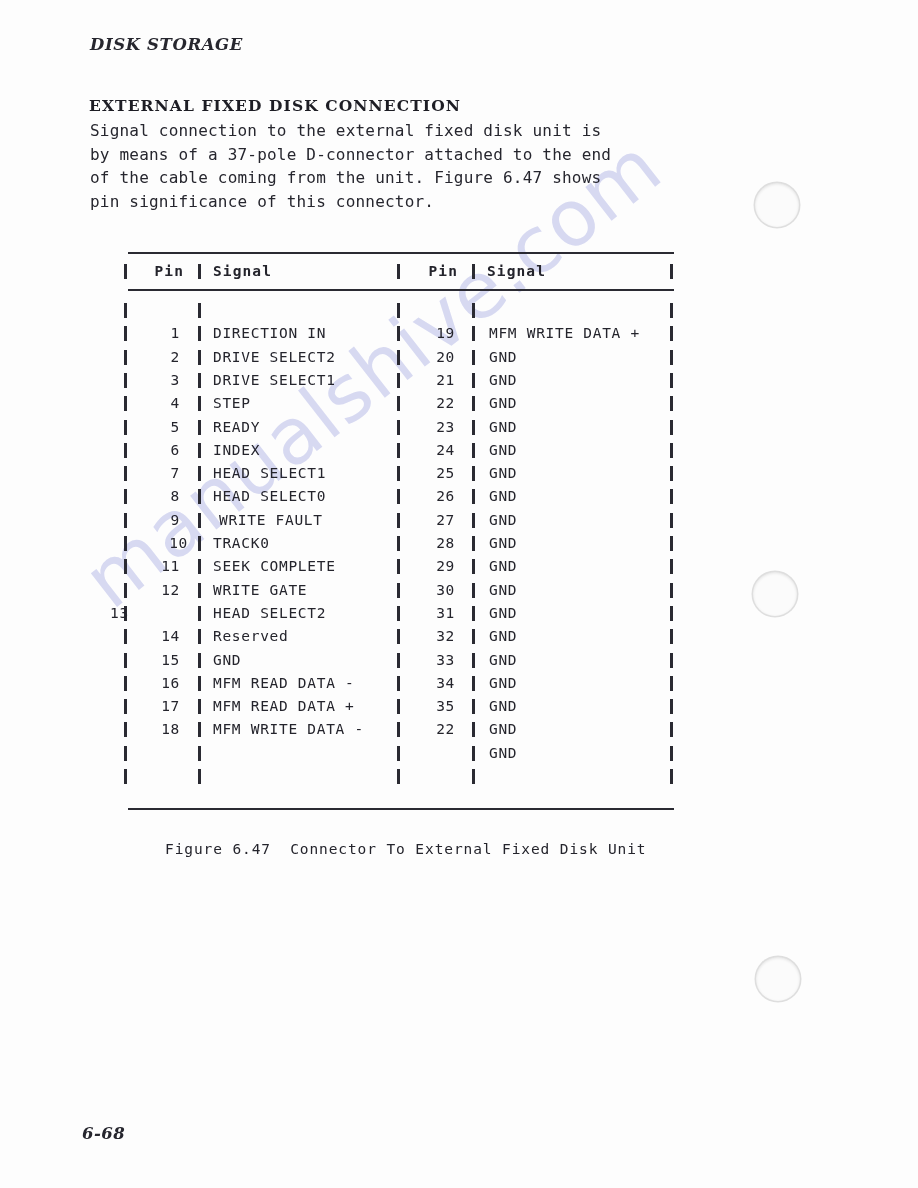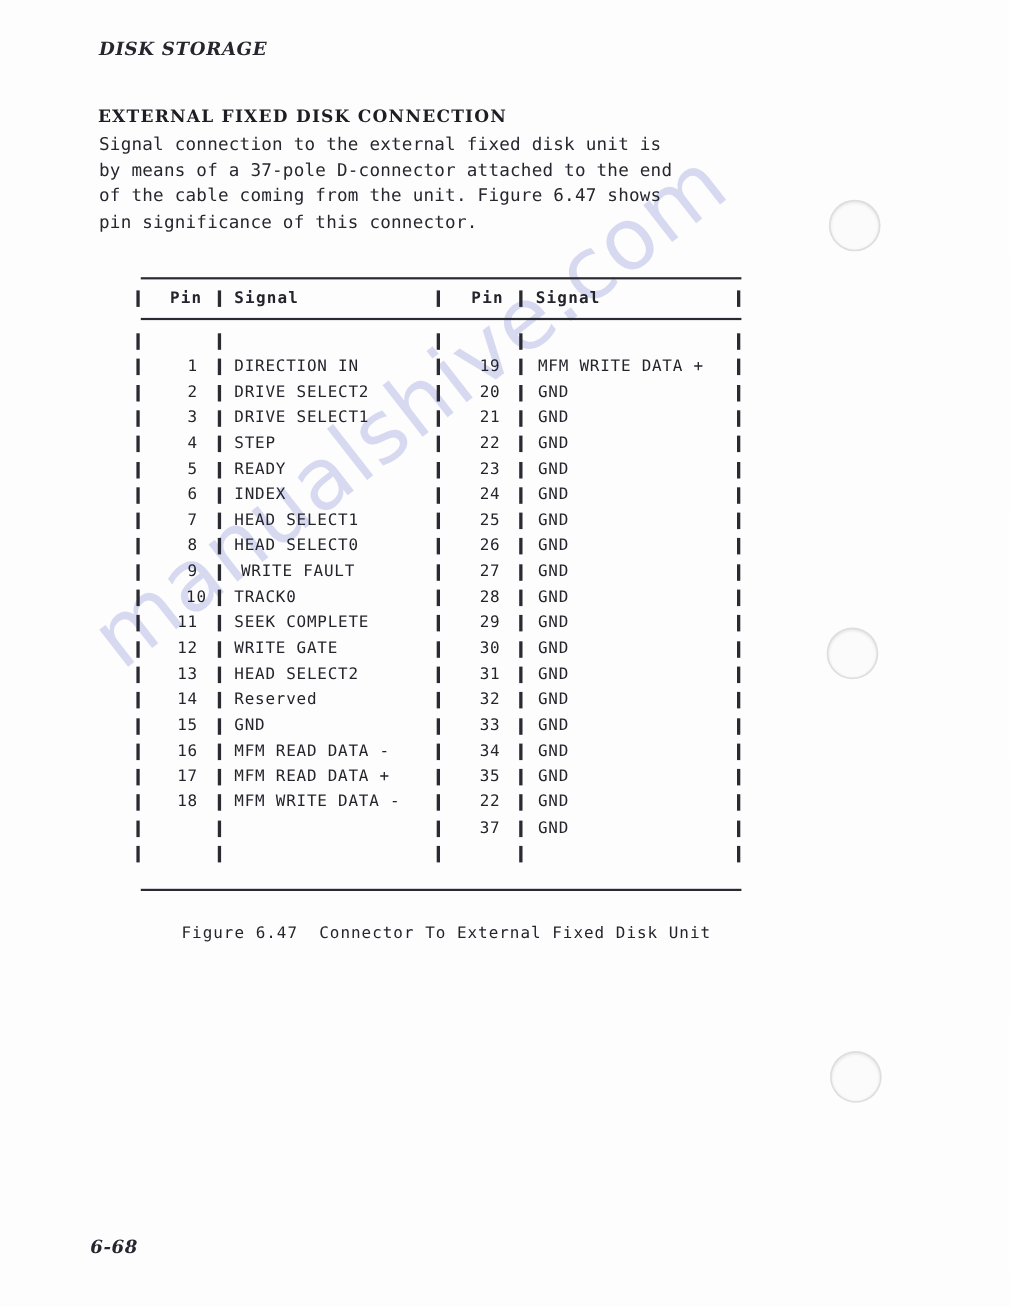--- a/index.html
+++ b/index.html
@@ -302,21 +302,21 @@
     <div class="pipe" style="left: 560px; top: 334.6px;"></div>
     <div class="cell pin" style="top: 334.6px; left: 0px; width: 70px; text-align: right;">12</div>
     <div class="cell" style="top: 334.6px; left: 103px;">WRITE GATE</div>
     <div class="cell pin" style="top: 334.6px; left: 0px; width: 345px; text-align: right;">30</div>
     <div class="cell" style="top: 334.6px; left: 379px;">GND</div>
     <div class="pipe" style="left: 14px; top: 357.9px;"></div>
     <div class="pipe" style="left: 88px; top: 357.9px;"></div>
     <div class="pipe" style="left: 287px; top: 357.9px;"></div>
     <div class="pipe" style="left: 362px; top: 357.9px;"></div>
     <div class="pipe" style="left: 560px; top: 357.9px;"></div>
-    <div class="cell pin" style="top: 357.9px; left: 0px; width: 70px; text-align: right;">13</div>
+    <div class="cell pin" style="top: 357.9px; left: 0px; width: 70px; text-align: left;">13</div>
     <div class="cell" style="top: 357.9px; left: 103px;">HEAD SELECT2</div>
     <div class="cell pin" style="top: 357.9px; left: 0px; width: 345px; text-align: right;">31</div>
     <div class="cell" style="top: 357.9px; left: 379px;">GND</div>
     <div class="pipe" style="left: 14px; top: 381.2px;"></div>
     <div class="pipe" style="left: 88px; top: 381.2px;"></div>
     <div class="pipe" style="left: 287px; top: 381.2px;"></div>
     <div class="pipe" style="left: 362px; top: 381.2px;"></div>
     <div class="pipe" style="left: 560px; top: 381.2px;"></div>
     <div class="cell pin" style="top: 381.2px; left: 0px; width: 70px; text-align: right;">14</div>
     <div class="cell" style="top: 381px; left: 103px;">Reserved</div>
@@ -356,21 +356,20 @@
     <div class="pipe" style="left: 560px; top: 474.4px;"></div>
     <div class="cell pin" style="top: 474.4px; left: 0px; width: 70px; text-align: right;">18</div>
     <div class="cell" style="top: 474.4px; left: 103px;">MFM WRITE DATA -</div>
     <div class="cell pin" style="top: 474.4px; left: 0px; width: 345px; text-align: right;">22</div>
     <div class="cell" style="top: 474.4px; left: 379px;">GND</div>
     <div class="pipe" style="left: 14px; top: 497.7px;"></div>
     <div class="pipe" style="left: 88px; top: 497.7px;"></div>
     <div class="pipe" style="left: 287px; top: 497.7px;"></div>
     <div class="pipe" style="left: 362px; top: 497.7px;"></div>
     <div class="pipe" style="left: 560px; top: 497.7px;"></div>
-    <div class="cell pin" style="top: 497.7px; left: 0px; width: 345px; text-align: right;">37</div>
     <div class="cell" style="top: 497.7px; left: 379px;">GND</div>
     <div class="pipe" style="left: 14px; top: 521px;"></div>
     <div class="pipe" style="left: 88px; top: 521px;"></div>
     <div class="pipe" style="left: 287px; top: 521px;"></div>
     <div class="pipe" style="left: 362px; top: 521px;"></div>
     <div class="pipe" style="left: 560px; top: 521px;"></div>
   </div>
 
 <div id="figure-caption">Figure 6.47  Connector To External Fixed Disk Unit</div>
 

